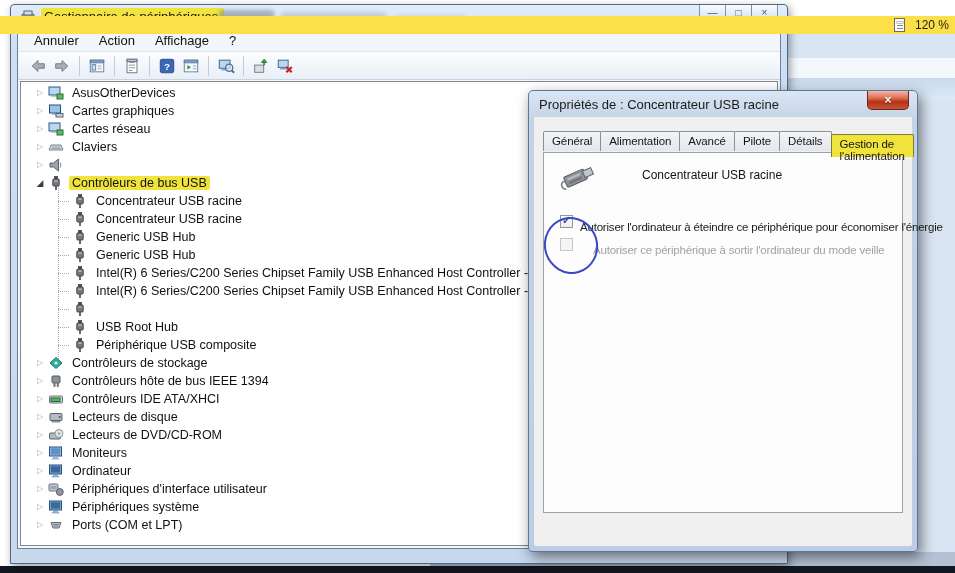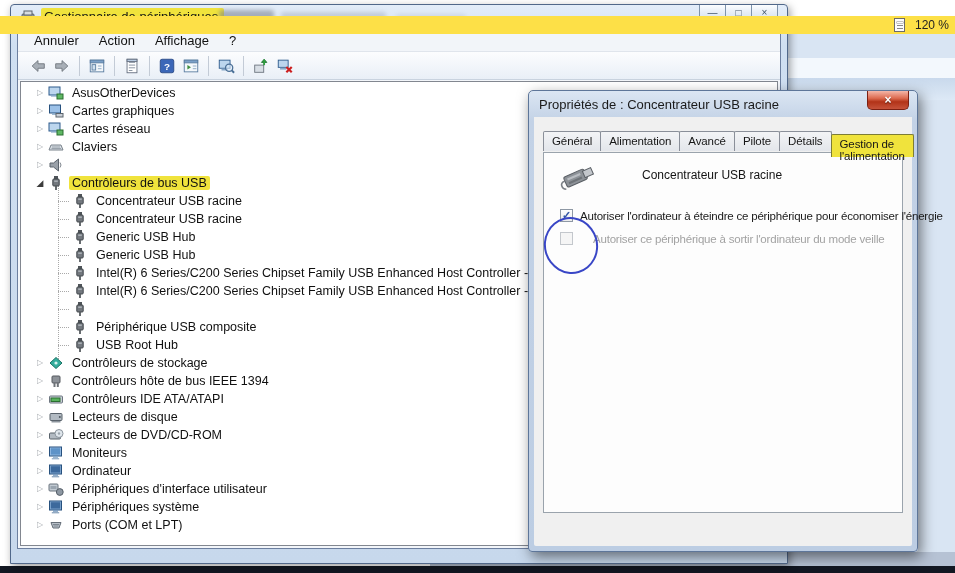--- a/index.html
+++ b/index.html
@@ -86,21 +86,21 @@
   #dlg-usb-icon { left:14px; top:8px; width:42px; height:30px; }
   #dlg-device-name { left:98px; top:15px; font-size:12px; color:#141414; }
   .cb-row { position:absolute; left:16px; display:flex; align-items:center; gap:7px; white-space:nowrap; }
   #cb-row1 { top:56px; }
   #cb-row2 { top:79px;gap:20px; }
   .cb { width:13px; height:13px; background:linear-gradient(#fefefe,#ececec); border:1px solid #8e98a4;
     display:flex; align-items:center; justify-content:center; font-size:11px; font-weight:bold;
     color:#3457a5; line-height:1; flex:0 0 auto; }
   .cb.checked::after { content:"✓"; margin-top:-1px; }
   .cb.disabled { border-color:#c3c7cc; background:#f5f5f5; }
-  .cb-label { font-size:11.5px; letter-spacing:-0.2px; color:#1a1a1a; }
+  .cb-label { font-size:11.5px; letter-spacing:-0.2px; color:#1a1a1a;margin-top:12px; }
   .cb-label.disabled { color:#a2a2a2; }
   #annotation-circle { left:10px; top:100px; width:54px; height:57px; border:2px solid #3946c6;
     border-radius:50%; transform:rotate(-16deg); z-index:10; }
   #dlg-buttons { position:absolute; right:9px; bottom:8px; display:flex; gap:11px; }
   .dlg-btn { height:22px; font-size:12px; color:#111; border:1px solid #8e8f8f; border-radius:3px;
     background:linear-gradient(#f3f3f3,#ebebeb 45%,#dcdcdc 50%,#cfcfcf);
     display:flex; align-items:center; justify-content:center; }
   #btn-ok { width:73px; border-color:#2f637f; box-shadow:0 0 4px 1px #59c1f0; }
   #btn-cancel { width:78px; }
 </style>
@@ -367,33 +367,33 @@
           <div class="trow child" style="padding-left: 36px;">
             <span class="expander"></span>
             <span class="ticon">
               <svg viewBox="0 0 16 16">
                 <rect x="6" y="1" width="4" height="3.4" fill="#4f5459"></rect>
                 <rect x="4.8" y="4" width="6.4" height="7" rx="1" fill="#73787e" stroke="#43484d"></rect>
                 <rect x="6.2" y="5.4" width="3.6" height="1.6" fill="#a9aeb4"></rect>
                 <rect x="7.1" y="11" width="1.8" height="4" fill="#565b60"></rect>
               </svg>
             </span>
+            <span class="tlabel">USB Root Hub</span>
+          </div>
+          <div class="trow child" style="padding-left: 36px;">
+            <span class="expander"></span>
+            <span class="ticon">
+              <svg viewBox="0 0 16 16">
+                <rect x="6" y="1" width="4" height="3.4" fill="#4f5459"></rect>
+                <rect x="4.8" y="4" width="6.4" height="7" rx="1" fill="#73787e" stroke="#43484d"></rect>
+                <rect x="6.2" y="5.4" width="3.6" height="1.6" fill="#a9aeb4"></rect>
+                <rect x="7.1" y="11" width="1.8" height="4" fill="#565b60"></rect>
+              </svg>
+            </span>
             <span class="tlabel">Périphérique USB composite</span>
-          </div>
-          <div class="trow child" style="padding-left: 36px;">
-            <span class="expander"></span>
-            <span class="ticon">
-              <svg viewBox="0 0 16 16">
-                <rect x="6" y="1" width="4" height="3.4" fill="#4f5459"></rect>
-                <rect x="4.8" y="4" width="6.4" height="7" rx="1" fill="#73787e" stroke="#43484d"></rect>
-                <rect x="6.2" y="5.4" width="3.6" height="1.6" fill="#a9aeb4"></rect>
-                <rect x="7.1" y="11" width="1.8" height="4" fill="#565b60"></rect>
-              </svg>
-            </span>
-            <span class="tlabel">USB Root Hub</span>
           </div>
           <div class="trow" style="padding-left: 12px;">
             <span class="expander">▷</span>
             <span class="ticon">
               <svg viewBox="0 0 16 16">
                 <path d="M2 8 L8 2.5 L14 8 L8 13.5 Z" fill="#35ad9d" stroke="#1a7263"></path>
                 <circle cx="8" cy="8" r="1.6" fill="#d7f3ee"></circle>
               </svg>
             </span>
             <span class="tlabel">Contrôleurs de stockage</span>
@@ -410,21 +410,21 @@
             <span class="tlabel">Contrôleurs hôte de bus IEEE 1394</span>
           </div>
           <div class="trow" style="padding-left: 12px;">
             <span class="expander">▷</span>
             <span class="ticon">
               <svg viewBox="0 0 16 16">
                 <rect x="1.5" y="5" width="13" height="7" rx="1" fill="#c9cfd6" stroke="#6d7680"></rect>
                 <rect x="3" y="7" width="9" height="3.5" fill="#58b35c" stroke="#2a6e30"></rect>
               </svg>
             </span>
-            <span class="tlabel">Contrôleurs IDE ATA/ATAPI</span>
+            <span class="tlabel">Contrôleurs IDE ATA/XHCI</span>
           </div>
           <div class="trow" style="padding-left: 12px;">
             <span class="expander">▷</span>
             <span class="ticon">
               <svg viewBox="0 0 16 16">
                 <rect x="2" y="4.5" width="12" height="7" rx="1" fill="#b2bac2" stroke="#59626b"></rect>
                 <circle cx="11.8" cy="8" r="1" fill="#4d555e"></circle>
                 <rect x="3.5" y="12" width="9" height="1.5" fill="#8d959d"></rect>
               </svg>
             </span>

